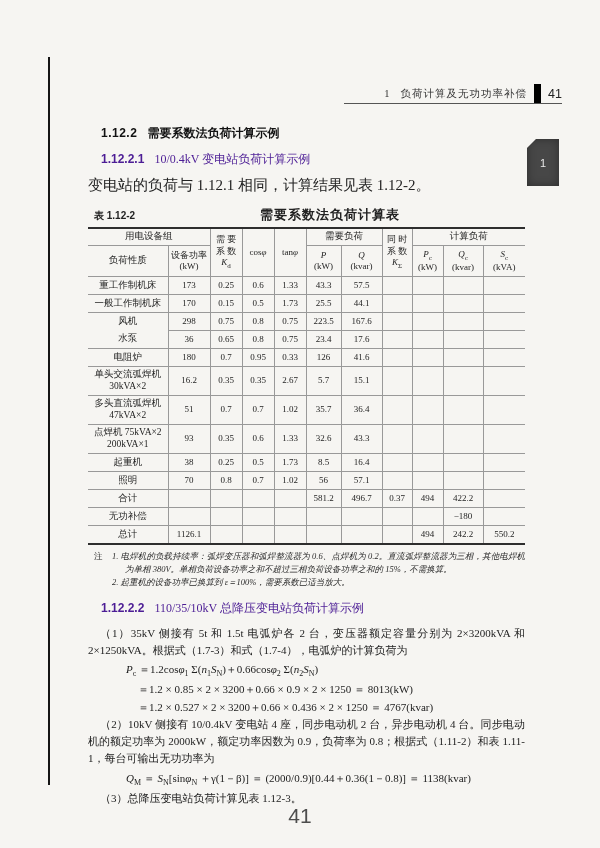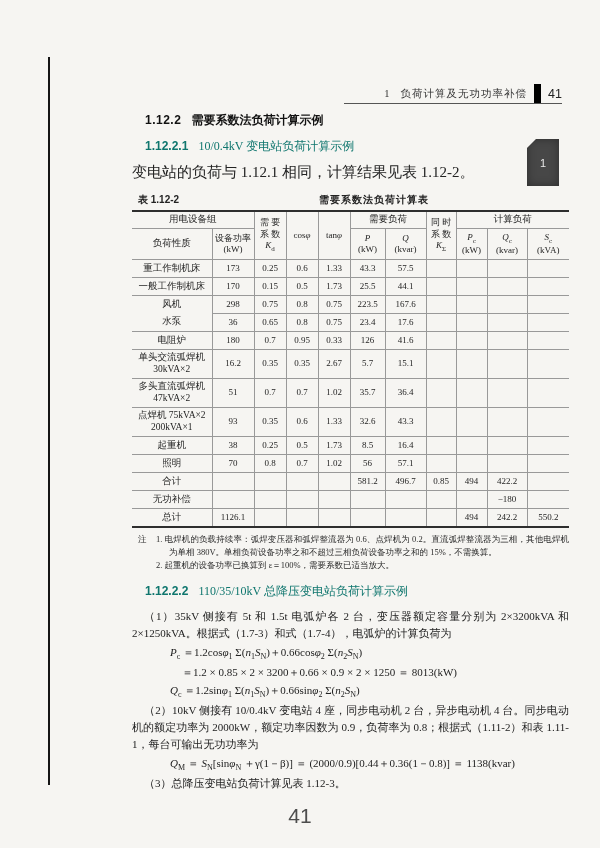--- a/index.html
+++ b/index.html
@@ -21,53 +21,53 @@
   .rh-bar{display:inline-block;width:7px;height:19px;background:#000;}
   .rh-num{font-family:"Liberation Sans","DejaVu Sans",sans-serif;font-size:12.5px;color:#222;}
   .rh-line{position:absolute;top:103px;left:344px;width:218px;height:1px;background:#555;}
   
   .chapter-tab{position:absolute;left:527px;top:139px;width:32px;height:47px;
     background:#474747;color:#e8e8e8;display:flex;align-items:center;justify-content:center;
     font-family:"Liberation Sans","DejaVu Sans",sans-serif;font-size:11px;
     clip-path:polygon(9px 0,100% 0,100% 100%,0 100%,0 9px);
     box-shadow:inset 0 0 10px rgba(0,0,0,.35);}
   
-  .content{position:absolute;left:88px;top:112px;width:437px;margin-left:44px;}
+  .content{position:absolute;left:88px;top:125px;width:437px;}
   .h-sec{font-family:"Liberation Sans","DejaVu Sans",sans-serif;font-weight:bold;
     font-size:12px;margin:0 0 9px 13px;color:#111;}
   .h-sec .h-num{margin-right:10px;letter-spacing:.5px;}
-  .h-sub{font-size:12px;margin:0 0 8px 13px;color:#0f766e;}
+  .h-sub{font-size:12px;margin:0 0 8px 13px;color:#4c1d95;}
   .h-sub .h-num{font-weight:bold;font-family:"Liberation Sans","DejaVu Sans",sans-serif;margin-right:10px;}
   .intro{font-size:15px;margin:0 0 11px 0;}
   
   .tbl-caption{display:flex;align-items:baseline;font-size:10px;margin:0 0 3px 0;}
   .tbl-cap-no{font-weight:bold;font-family:"Liberation Sans","DejaVu Sans",sans-serif;flex:0 0 auto;margin-left:6px;}
   .tbl-cap-title{flex:1;text-align:center;font-weight:bold;
-    font-family:"Liberation Sans","DejaVu Sans",sans-serif;font-size:10px;letter-spacing:1px;}
+    font-family:"Liberation Sans","DejaVu Sans",sans-serif;font-size:13px;letter-spacing:1px;}
   
   table.calc{width:437px;border-collapse:collapse;table-layout:fixed;
     border-top:2px solid #2e2e2e;border-bottom:2px solid #2e2e2e;
     font-size:9px;color:#1e1e1e;}
   table.calc td{border:1px solid #999;text-align:center;vertical-align:middle;
     padding:1px 1px;line-height:1.25;height:15px;overflow:hidden;}
   table.calc td:first-child{border-left:none;}
   table.calc td:last-child{border-right:none;}
   table.calc thead td{height:14px;}
   table.calc thead tr.hrow2 td{height:28px;}
   table.calc thead{border-bottom:1.5px solid #3a3a3a;}
   table.calc .lbl{font-size:9.5px;}
   table.calc tr.tall td{height:26px;}
   table.calc td.no-bottom{border-bottom:none;}
   table.calc td.no-top{border-top:none;}
   table.calc i{font-style:italic;}
   table.calc sub{font-size:7px;}
   
   .notes{display:flex;font-size:8.5px;line-height:1.55;margin:5px 0 10px 0;color:#2a2a2a;}
   .notes .note-label{flex:0 0 18px;padding-left:6px;}
-  .notes .note-body{flex:1;}
+  .notes .note-body{flex:1;font-style:italic;}
   .notes .note-item{padding-left:13px;text-indent:-13px;margin:0;text-align:justify;}
   
   .para{font-size:11px;line-height:1.55;margin:0 0 2px 0;text-align:justify;text-indent:12px;}
   .eq{font-size:11px;line-height:1.62;margin:0 0 0 38px;}
   .eq.eq-cont{margin-left:50px;}
   .eq i{font-style:italic;}
   .eq sub{font-size:8px;}
   
   .footer-num{position:absolute;left:0;top:804px;width:600px;text-align:center;
     font-family:"Liberation Sans","DejaVu Sans",sans-serif;font-size:21px;color:#4d4d4d;}
@@ -299,21 +299,21 @@
           <tr>
             <td class="lbl">
               <div>合计</div>
             </td>
             <td></td>
             <td></td>
             <td></td>
             <td></td>
             <td>581.2</td>
             <td>496.7</td>
-            <td>0.85</td>
+            <td>0.37</td>
             <td>494</td>
             <td>422.2</td>
             <td></td>
           </tr>
           <tr>
             <td class="lbl">
               <div>无功补偿</div>
             </td>
             <td></td>
             <td></td>
@@ -352,21 +352,21 @@
         </div>
     </div>
 
     <p class="h-sub">
       <span class="h-num">1.12.2.2</span><span>110/35/10kV 总降压变电站负荷计算示例</span>
     </p>
 
     <p class="para">（1）35kV 侧接有 5t 和 1.5t 电弧炉各 2 台，变压器额定容量分别为 2×3200kVA 和 2×1250kVA。根据式（1.7-3）和式（1.7-4），电弧炉的计算负荷为</p>
     <p class="eq"><i>P</i><sub>c</sub> ＝1.2cos<i>φ</i><sub>1</sub> Σ(<i>n</i><sub>1</sub><i>S</i><sub>N</sub>)＋0.66cos<i>φ</i><sub>2</sub> Σ(<i>n</i><sub>2</sub><i>S</i><sub>N</sub>)</p>
     <p class="eq eq-cont">＝1.2 × 0.85 × 2 × 3200＋0.66 × 0.9 × 2 × 1250 ＝ 8013(kW)</p>
-    <p class="eq"><i>Q</i><sub>c</sub> ＝1.2sin<i>φ</i><sub>1</sub> Σ(<i>n</i><sub>1</sub><i>S</i><sub>N</sub>)＋0.66sin<i>φ</i><sub>2</sub> Σ(<i>n</i><sub>2</sub><i>S</i><sub>N</sub>)</p>
+    <p class="eq eq-cont">＝1.2 × 0.527 × 2 × 3200＋0.66 × 0.436 × 2 × 1250 ＝ 4767(kvar)</p>
     <p class="para">（2）10kV 侧接有 10/0.4kV 变电站 4 座，同步电动机 2 台，异步电动机 4 台。同步电动机的额定功率为 2000kW，额定功率因数为 0.9，负荷率为 0.8；根据式（1.11-2）和表 1.11-1，每台可输出无功功率为</p>
     <p class="eq"><i>Q</i><sub>M</sub> ＝ <i>S</i><sub>N</sub>[sin<i>φ</i><sub>N</sub> ＋γ(1－β)] ＝ (2000/0.9)[0.44＋0.36(1－0.8)] ＝ 1138(kvar)</p>
     <p class="para">（3）总降压变电站负荷计算见表 1.12-3。</p>
 
   </div>
 
   <div class="footer-num">41</div>
 
 </div>
 

